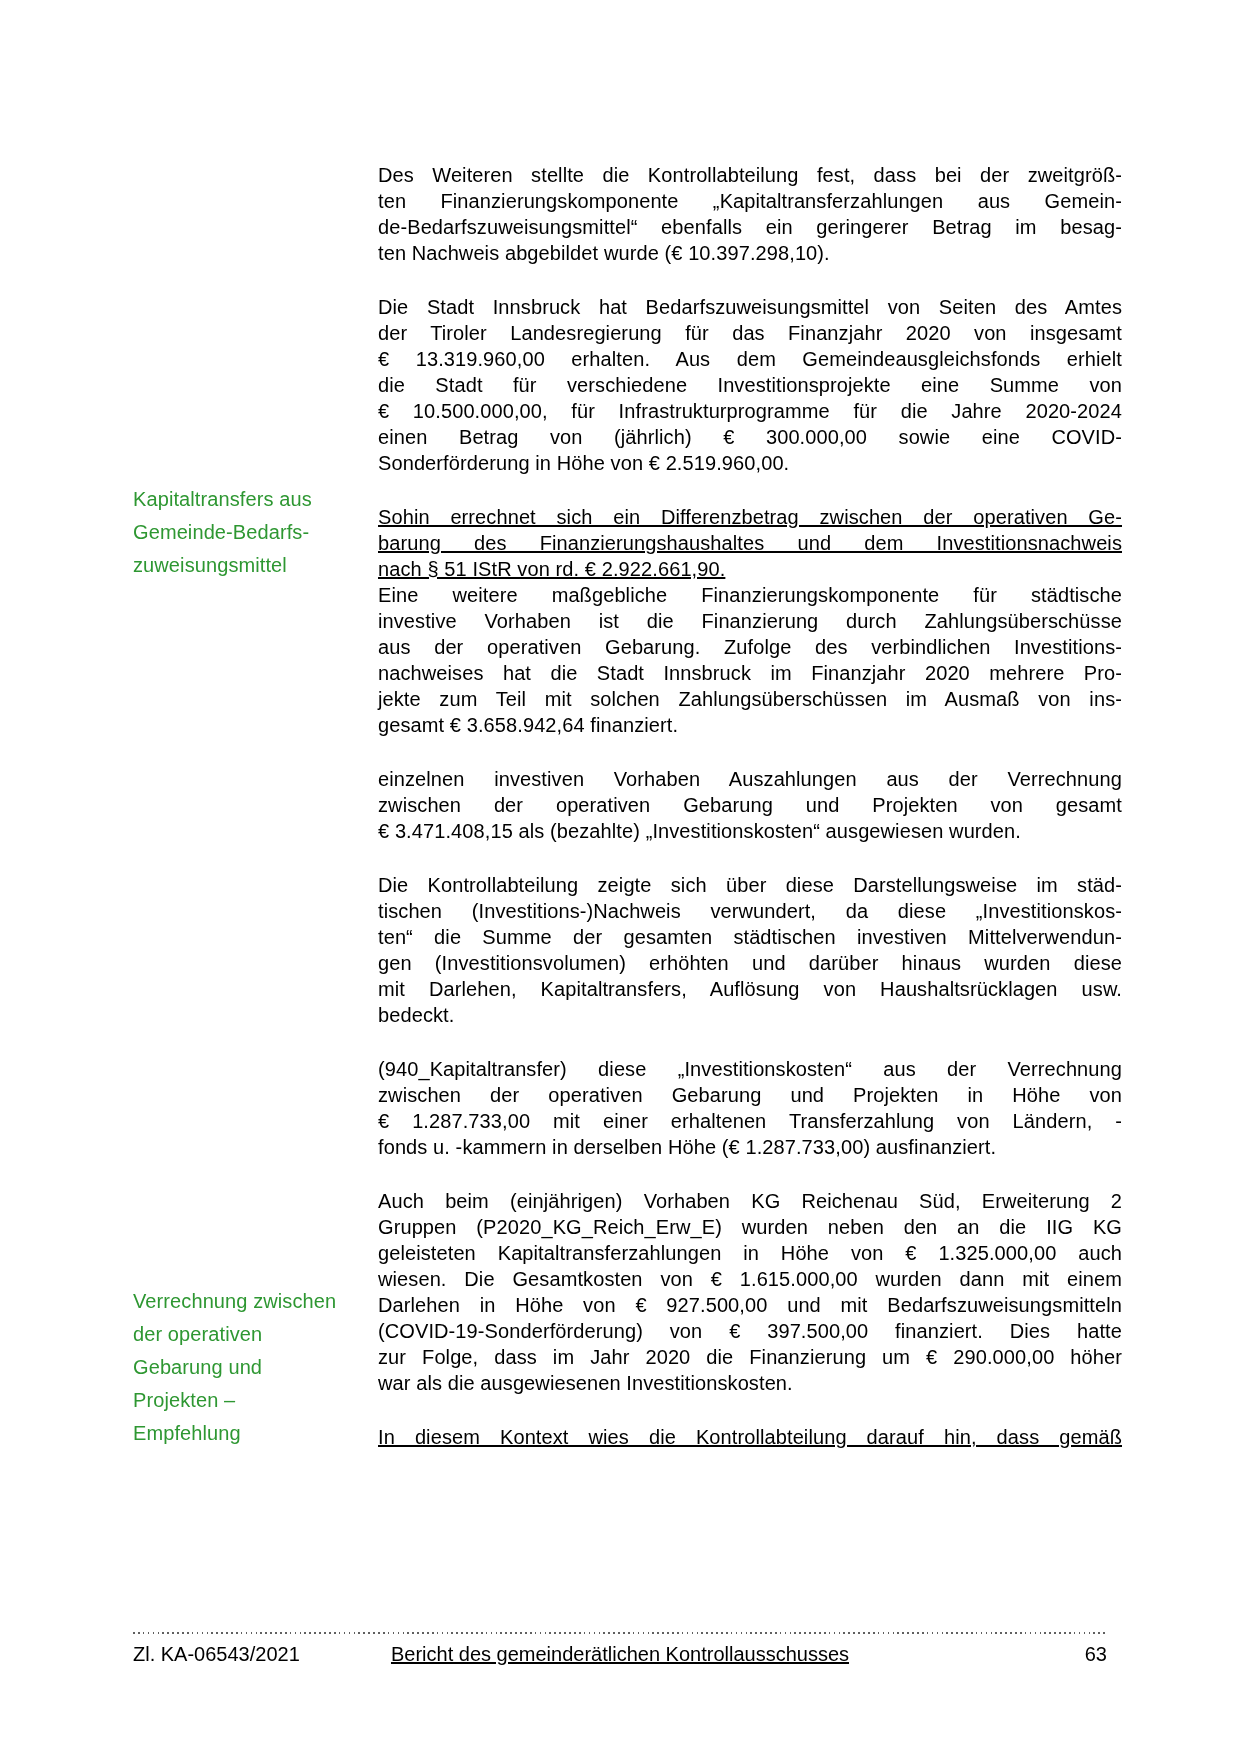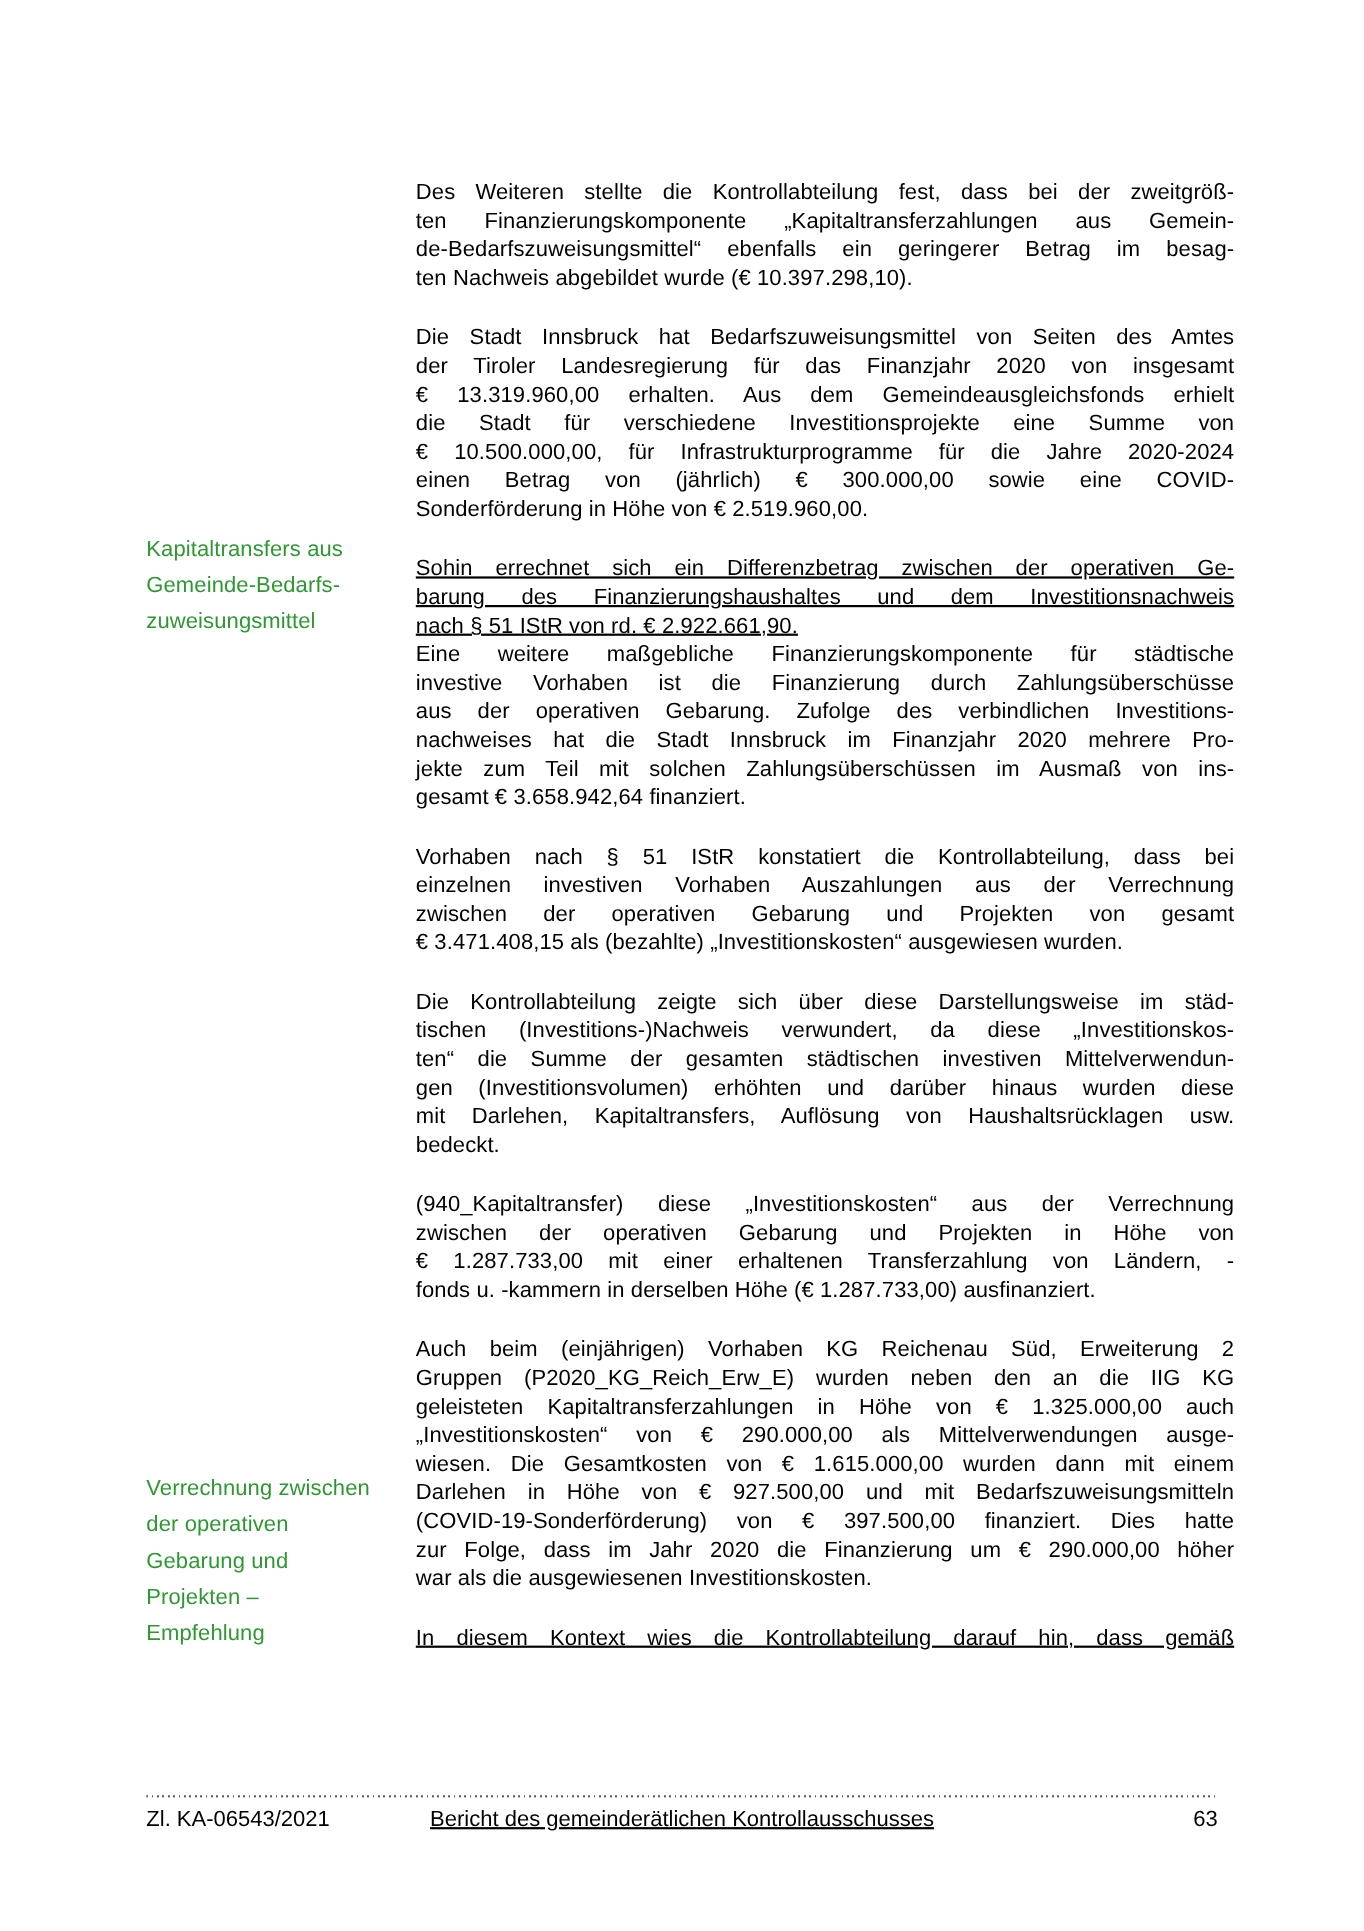--- a/index.html
+++ b/index.html
@@ -109,21 +109,20 @@
       <div class="body-col">
         <div class="para">
           <div class="line j">Eine weitere maßgebliche Finanzierungskomponente für städtische</div>
           <div class="line j">investive Vorhaben ist die Finanzierung durch Zahlungsüberschüsse</div>
           <div class="line j">aus der operativen Gebarung. Zufolge des verbindlichen Investitions-</div>
           <div class="line j">nachweises hat die Stadt Innsbruck im Finanzjahr 2020 mehrere Pro-</div>
           <div class="line j">jekte zum Teil mit solchen Zahlungsüberschüssen im Ausmaß von ins-</div>
           <div class="line">gesamt € 3.658.942,64 finanziert.</div>
         </div>
         <div class="para">
-          <div class="line j">Vorhaben nach § 51 IStR konstatiert die Kontrollabteilung, dass bei</div>
           <div class="line j">einzelnen investiven Vorhaben Auszahlungen aus der Verrechnung</div>
           <div class="line j">zwischen der operativen Gebarung und Projekten von gesamt</div>
           <div class="line">€ 3.471.408,15 als (bezahlte) „Investitionskosten“ ausgewiesen wurden.</div>
         </div>
         <div class="para">
           <div class="line j">Die Kontrollabteilung zeigte sich über diese Darstellungsweise im städ-</div>
           <div class="line j">tischen (Investitions-)Nachweis verwundert, da diese „Investitionskos-</div>
           <div class="line j">ten“ die Summe der gesamten städtischen investiven Mittelverwendun-</div>
           <div class="line j">gen (Investitionsvolumen) erhöhten und darüber hinaus wurden diese</div>
           <div class="line j">mit Darlehen, Kapitaltransfers, Auflösung von Haushaltsrücklagen usw.</div>
@@ -132,21 +131,20 @@
         <div class="para">
           <div class="line j">(940_Kapitaltransfer) diese „Investitionskosten“ aus der Verrechnung</div>
           <div class="line j">zwischen der operativen Gebarung und Projekten in Höhe von</div>
           <div class="line j">€ 1.287.733,00 mit einer erhaltenen Transferzahlung von Ländern, -</div>
           <div class="line">fonds u. -kammern in derselben Höhe (€ 1.287.733,00) ausfinanziert.</div>
         </div>
         <div class="para">
           <div class="line j">Auch beim (einjährigen) Vorhaben KG Reichenau Süd, Erweiterung 2</div>
           <div class="line j">Gruppen (P2020_KG_Reich_Erw_E) wurden neben den an die IIG KG</div>
           <div class="line j">geleisteten Kapitaltransferzahlungen in Höhe von € 1.325.000,00 auch</div>
-          <div class="line j">„Investitionskosten“ von € 290.000,00 als Mittelverwendungen ausge-</div>
           <div class="line j">wiesen. Die Gesamtkosten von € 1.615.000,00 wurden dann mit einem</div>
           <div class="line j">Darlehen in Höhe von € 927.500,00 und mit Bedarfszuweisungsmitteln</div>
           <div class="line j">(COVID-19-Sonderförderung) von € 397.500,00 finanziert. Dies hatte</div>
           <div class="line j">zur Folge, dass im Jahr 2020 die Finanzierung um € 290.000,00 höher</div>
           <div class="line">war als die ausgewiesenen Investitionskosten.</div>
         </div>
         <div class="para">
           <div class="line j">In diesem Kontext wies die Kontrollabteilung darauf hin, dass gemäß</div>
         </div>
       </div>

